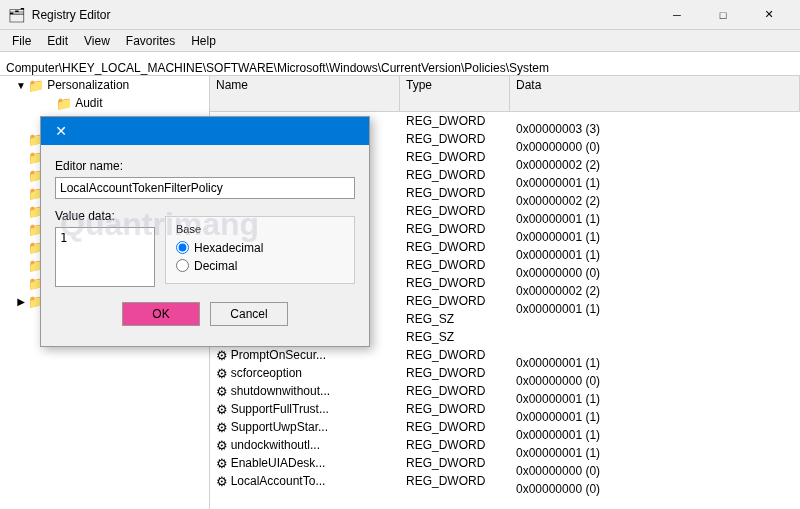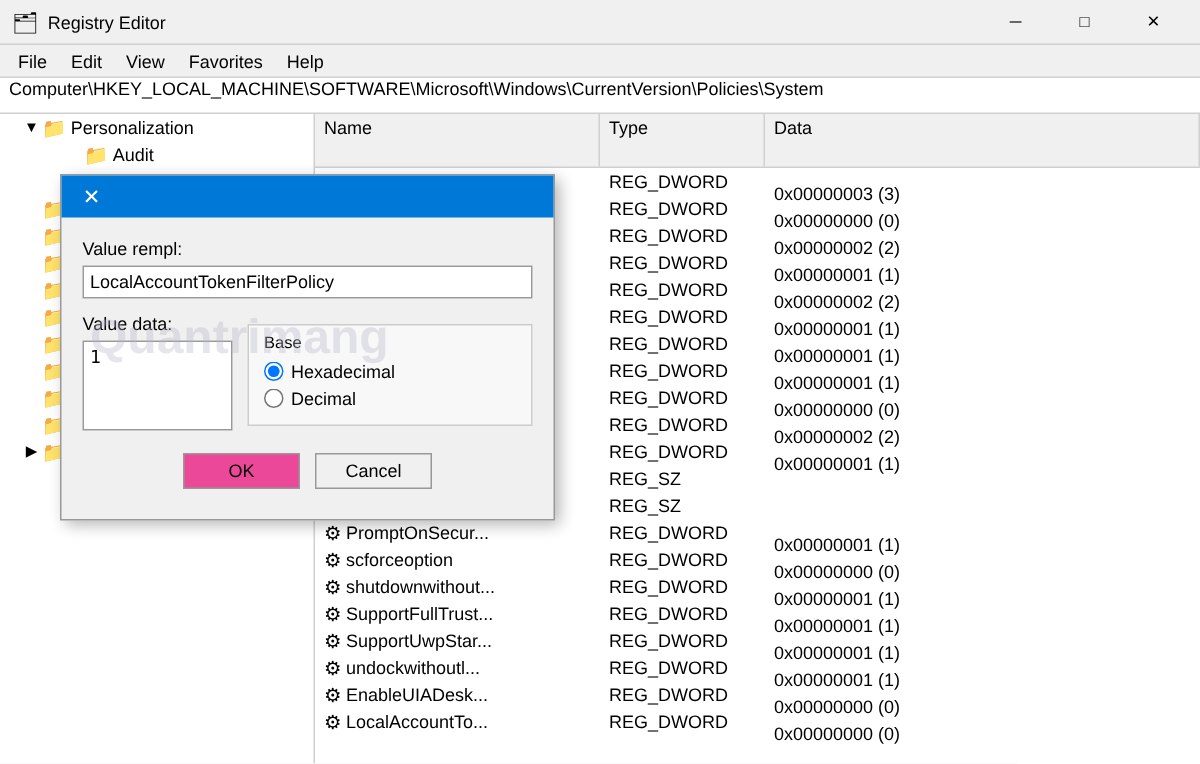--- a/index.html
+++ b/index.html
@@ -38,21 +38,21 @@
       padding: 2px 8px;
       cursor: pointer;
       font-size: 12px;
     }
 
     
     .addressbar {
       background: white;
       height: 24px;
       display: flex;
-      align-items: flex-start;
+      align-items: flex-end;
       padding: 0 6px;
       border-bottom: 1px solid #d0d0d0;
       font-size: 12px;
     }
 
     
     .main {
       display: flex;
       height: calc(509px - 76px);
       position: relative;
@@ -486,21 +486,21 @@
       </div>
   </div>
 
   <div class="dialog-overlay">
     <div class="watermark">Quantrimang</div>
     <div class="dialog">
       <div class="dialog-titlebar">
         <button class="dialog-close">✕</button>
       </div>
       <div class="dialog-body">
-        <div class="dialog-field-label">Value rempl:</div>
+        <div class="dialog-field-label">Editor name:</div>
         <input class="dialog-input" type="text" value="LocalAccountTokenFilterPolicy" style="">
         <div class="dialog-row">
           <div>
             <div class="dialog-field-label">Value data:</div>
             <textarea class="dialog-data-input" style="">1</textarea>
           </div>
           <div class="dialog-base-group">
             <div class="dialog-base-title">Base</div>
             <div class="radio-row">
               <input type="radio" name="base" checked="" style="">

